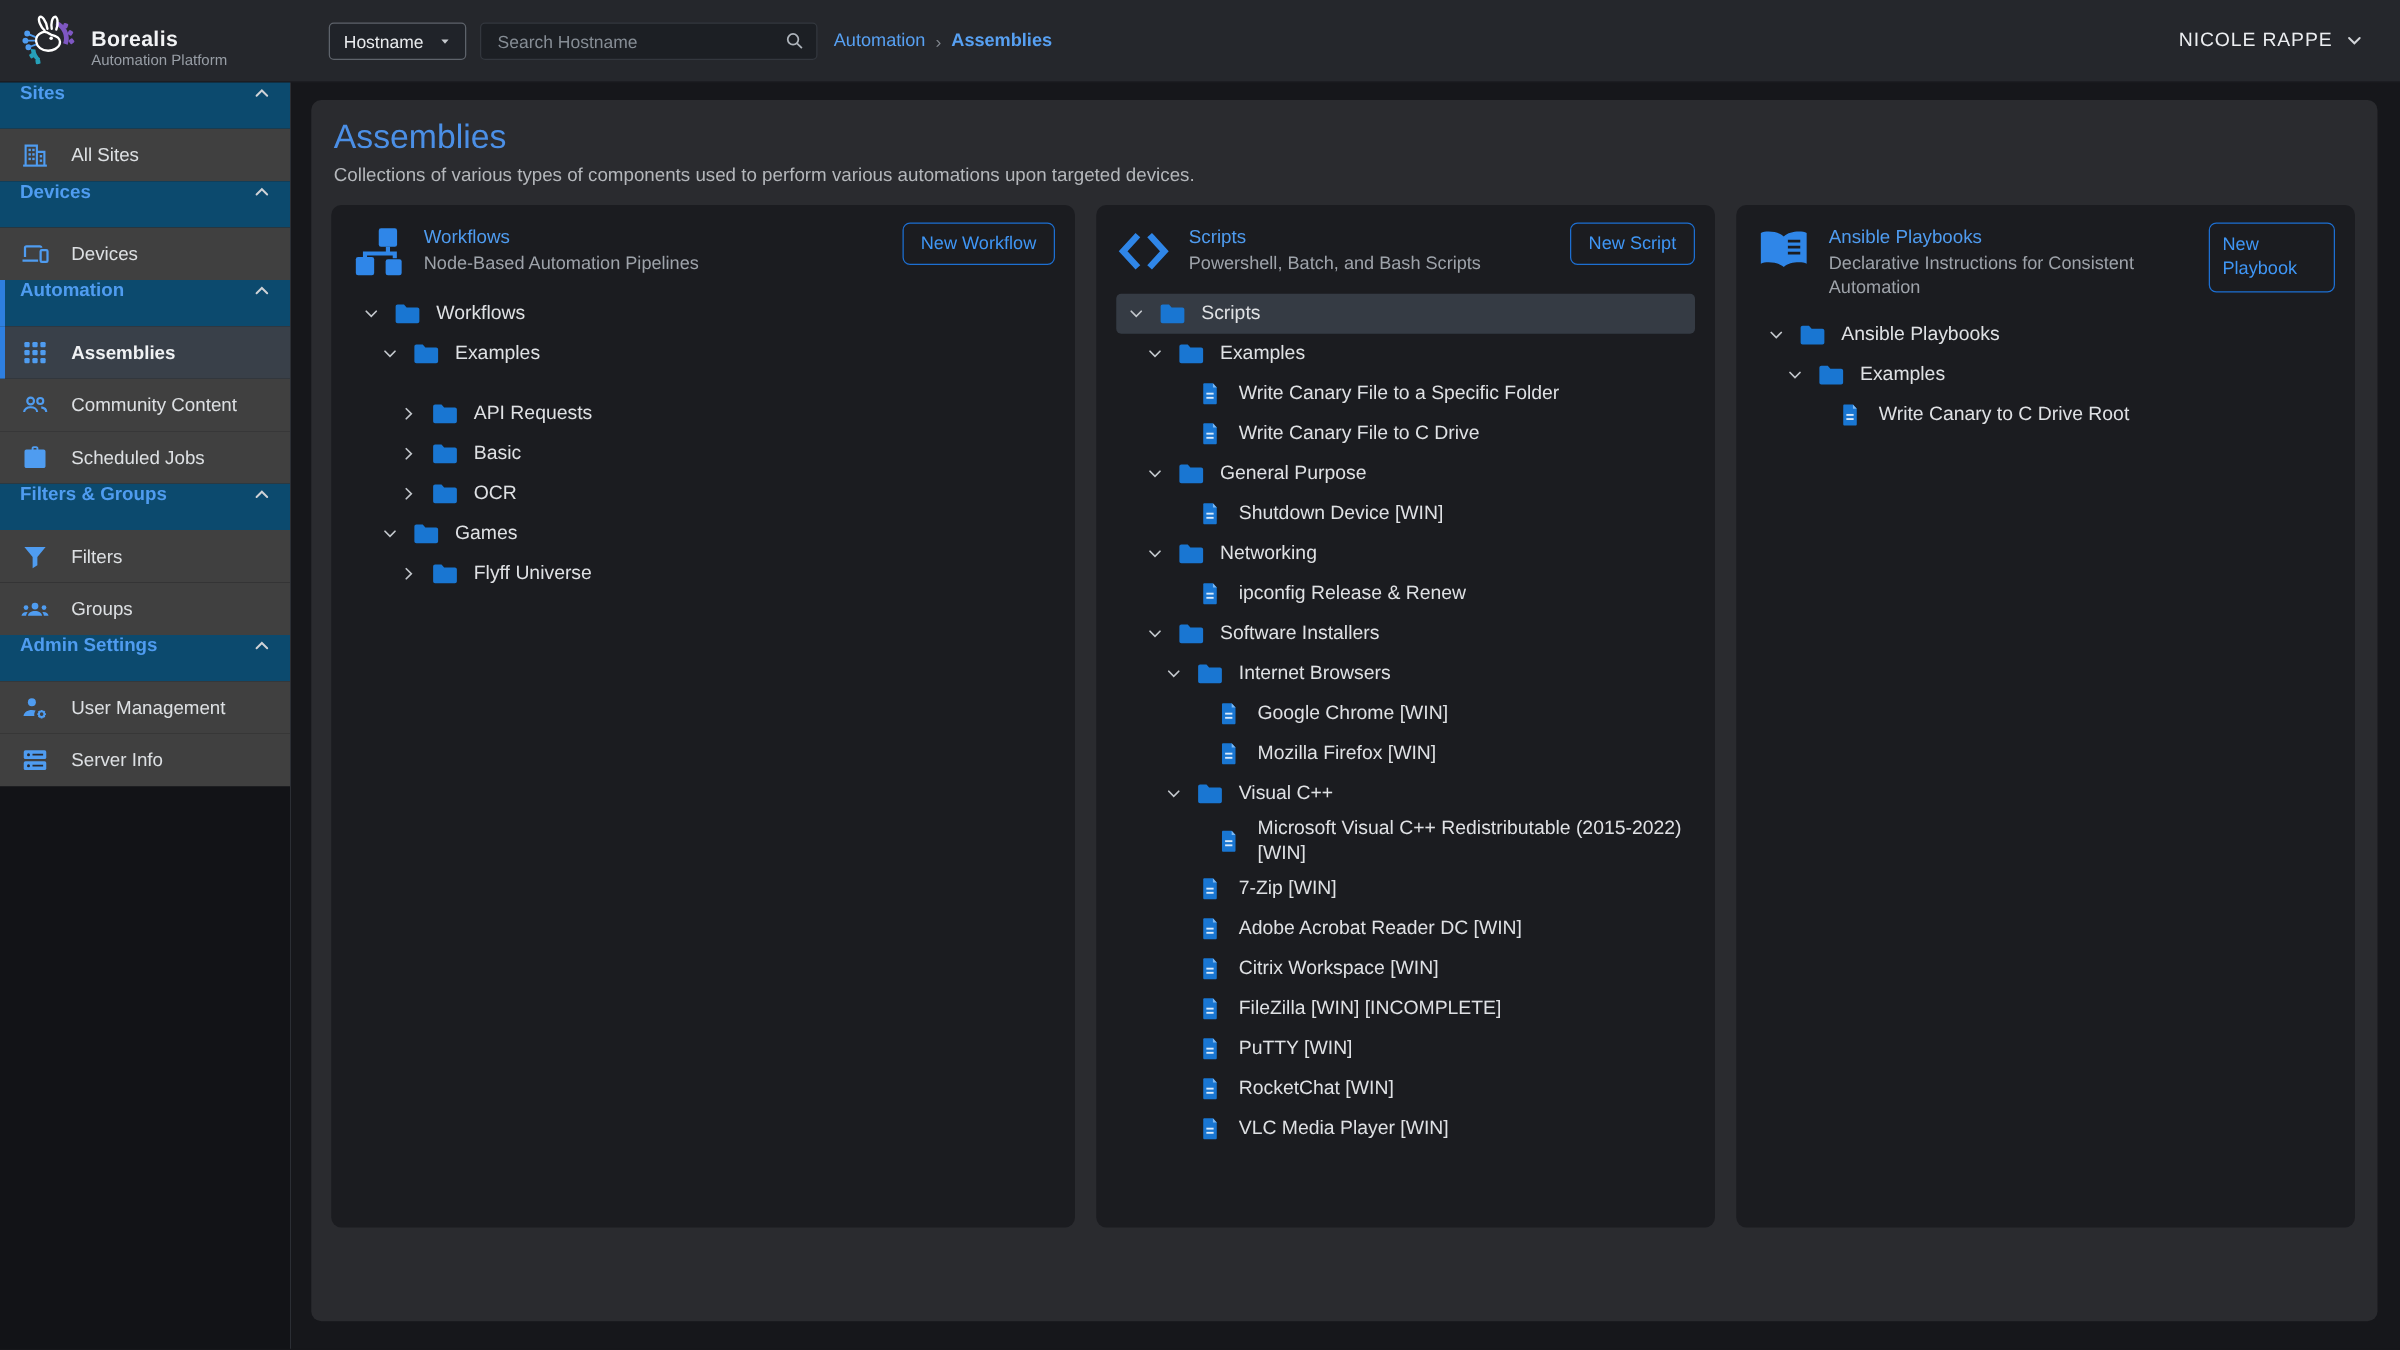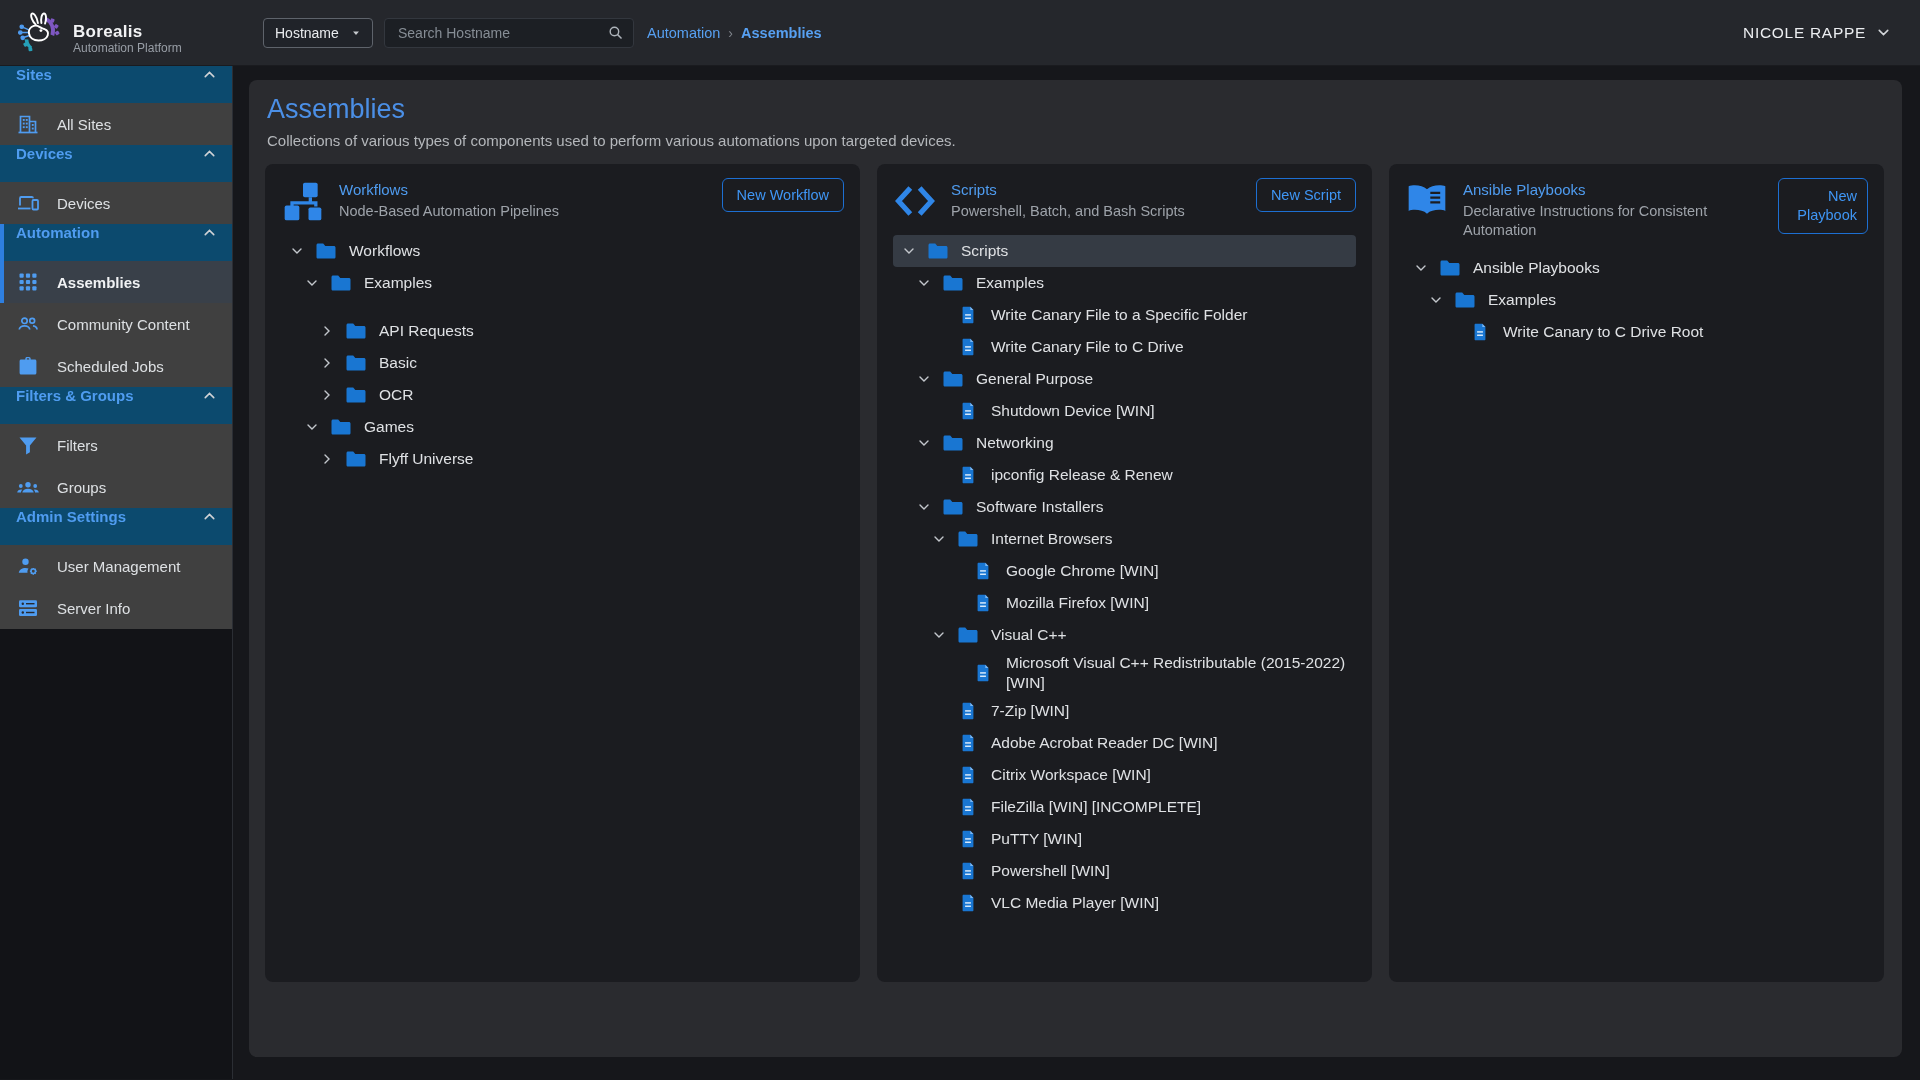--- a/index.html
+++ b/index.html
@@ -11,21 +11,21 @@
   .topbar{height:66px;display:flex;align-items:center;background:#25272c;
     border-bottom:1px solid #1a1b1f;}
   .brand{flex:0 0 233px;display:flex;align-items:flex-end;gap:11px;padding-left:16px;}
   .brand-logo{width:46px;height:46px;}
   .brand-name{font-size:17px;font-weight:bold;color:#f2f3f5;letter-spacing:.3px;line-height:19px;}
   .brand-tag{font-size:12px;color:#989ea6;line-height:15px;}
   .hostname-select{margin-left:30px;width:110px;height:30px;border:1px solid #5e636b;
     border-radius:4px;background:#202329;display:flex;align-items:center;
     justify-content:space-between;padding:0 9px 0 11px;color:#e9ebee;font-size:14px;cursor:pointer;}
   .hostname-select .caret{width:14px;height:14px;color:#c6cace;}
-  .searchbox{margin-left:11px;width:250px;height:30px;background:#1c1f24;
+  .searchbox{margin-left:11px;width:270px;height:30px;background:#1c1f24;
     border:1px solid #33373e;border-radius:4px;display:flex;align-items:center;
     padding:0 9px 0 11px;}
   .searchbox input{flex:1;min-width:0;background:transparent;border:none;outline:none;
     color:#dfe2e5;font-size:14px;font-family:"Liberation Sans",sans-serif;}
   .searchbox input::placeholder{color:#868d95;}
   .searchbox .mag{width:17px;height:17px;color:#aeb4bb;flex:0 0 17px;}
   .breadcrumb{margin-left:13px;display:flex;align-items:center;gap:8px;font-size:14.5px;}
   .breadcrumb a{color:#57a0f2;text-decoration:none;cursor:pointer;}
   .breadcrumb a.current{font-weight:600;}
   .breadcrumb .sep{color:#7f848b;font-size:14px;}
@@ -57,21 +57,21 @@
   .panel.w-wide{flex:0 0 595px;}
   .panel.w-std{flex:0 0 495px;}
   .panel-header{display:flex;align-items:flex-start;gap:14px;margin-bottom:12px;}
   .panel-icon{width:44px;height:44px;color:#2f86e8;flex:0 0 44px;margin-top:1px;}
   .panel-titles{flex:1;min-width:0;}
   .panel-title{color:#4f9cf0;font-size:15px;font-weight:500;margin:3px 0 4px;}
   .panel-sub{color:#9ea3aa;font-size:14.5px;line-height:19px;}
   .panel-btn{border:1px solid #1d6fd2;color:#3f96f5;background:transparent;border-radius:6px;
     font-size:14.5px;padding:8px 14px;cursor:pointer;white-space:nowrap;
     font-family:"Liberation Sans",sans-serif;align-self:flex-start;}
-  .panel-btn.wrap{white-space:normal;width:90px;text-align:right;padding:8px 10px;line-height:19px;}
+  .panel-btn.wrap{white-space:normal;width:101px;text-align:left;padding:8px 10px;line-height:19px;}
 
   
   .tree{margin-top:6px;}
   .tree-row{display:flex;align-items:center;min-height:32px;padding:2px 8px;
     border-radius:4px;color:#dfe1e4;font-size:15.5px;cursor:pointer;}
   .tree-row.selected{background:#353b44;}
   .tree-chev{flex:0 0 20px;width:20px;height:16px;color:#c3c7cc;display:flex;align-items:center;}
   .tree-chev svg{width:16px;height:16px;}
   .node-ico{flex:0 0 26px;width:26px;height:24px;margin:0 10px 0 4px;color:#1976d2;
     display:flex;align-items:center;justify-content:center;}
@@ -639,21 +639,21 @@
               <div class="tree-row" style="padding-left: 38px;">
                 <span class="tree-chev"></span>
                 <span class="node-ico file">
                   <svg viewBox="0 0 24 24">
                     <path d="M5.5 3.2c0-.7.5-1.2 1.2-1.2h8.1l3.7 4v14.8c0 .7-.5 1.2-1.2 1.2H6.7c-.7 0-1.2-.5-1.2-1.2V3.2z" fill="currentColor"></path>
                     <path d="M14.8 2l3.7 4h-3.7z" fill="#7db8f2"></path>
                     <rect x="8.5" y="11" width="7" height="1.8" fill="#d6e9fb"></rect>
                     <rect x="8.5" y="15" width="7" height="1.8" fill="#d6e9fb"></rect>
                   </svg>
                 </span>
-                <span class="tree-label">Powershell [WIN]</span>
+                <span class="tree-label">RocketChat [WIN]</span>
               </div>
               <div class="tree-row" style="padding-left: 38px;">
                 <span class="tree-chev"></span>
                 <span class="node-ico file">
                   <svg viewBox="0 0 24 24">
                     <path d="M5.5 3.2c0-.7.5-1.2 1.2-1.2h8.1l3.7 4v14.8c0 .7-.5 1.2-1.2 1.2H6.7c-.7 0-1.2-.5-1.2-1.2V3.2z" fill="currentColor"></path>
                     <path d="M14.8 2l3.7 4h-3.7z" fill="#7db8f2"></path>
                     <rect x="8.5" y="11" width="7" height="1.8" fill="#d6e9fb"></rect>
                     <rect x="8.5" y="15" width="7" height="1.8" fill="#d6e9fb"></rect>
                   </svg>

